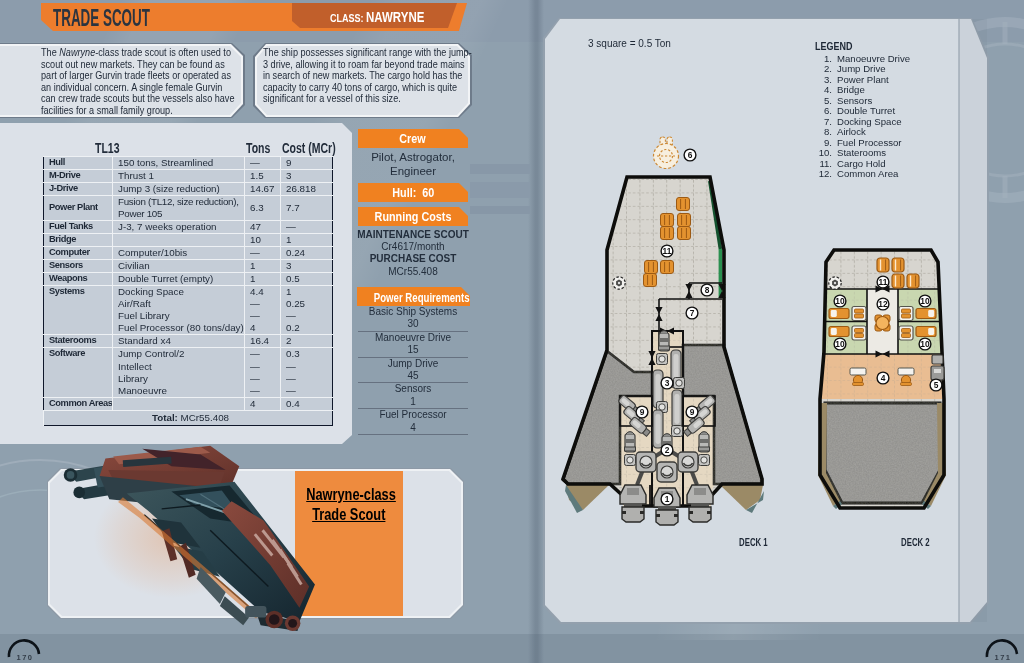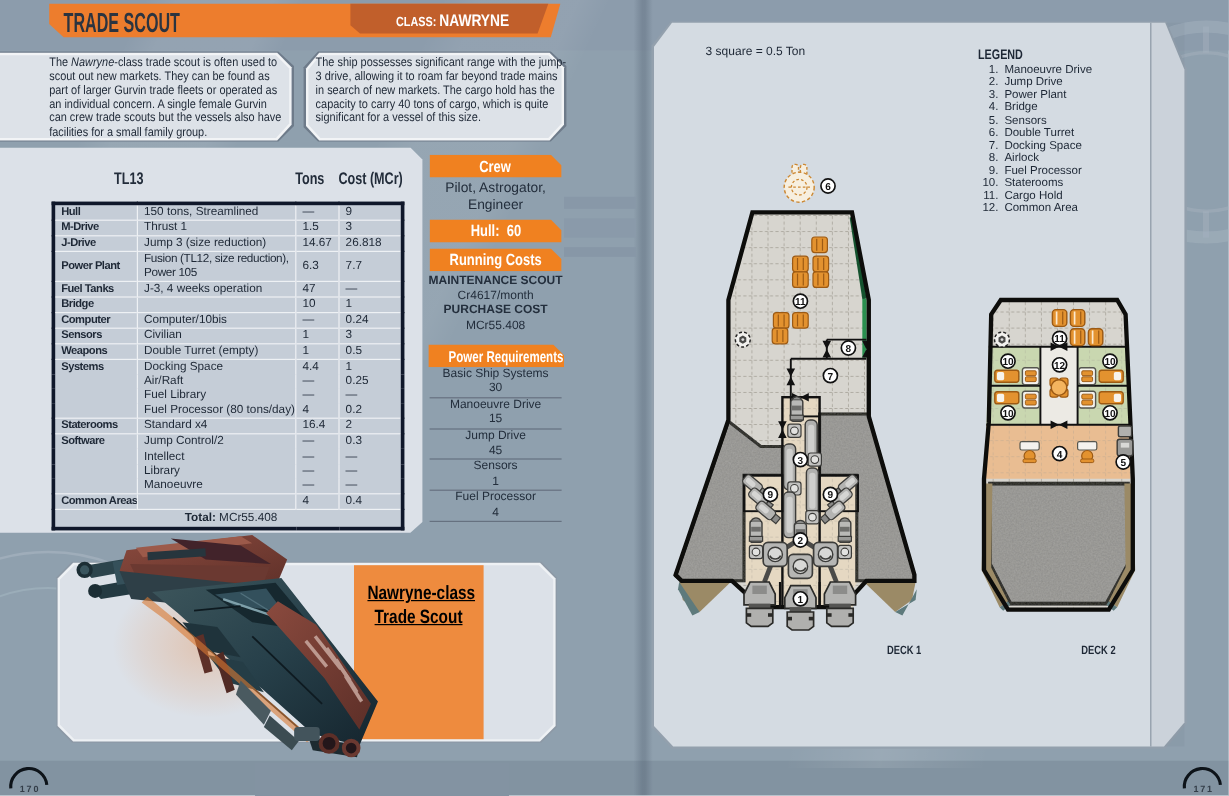--- a/index.html
+++ b/index.html
@@ -2,21 +2,21 @@
 <html><head>
 <meta charset="utf-8">
 <style>
   html,body{margin:0;padding:0;}
   body{width:1024px;height:663px;overflow:hidden;font-family:"Liberation Sans",sans-serif;}
   #spread{position:relative;width:1024px;height:663px;background:#8fa0ae;overflow:hidden;}
   .cond{display:inline-block;transform:scaleX(0.8);transform-origin:left center;white-space:nowrap;}
   .condc{display:inline-block;transform:scaleX(0.8);transform-origin:center center;white-space:nowrap;}
   .abs{position:absolute;}
   #stats{left:43px;top:156px;width:285px;border-collapse:collapse;table-layout:fixed;
-         background:#c5cdd7;border:3px solid #0f172a;font-size:9.8px;color:#1e2836;margin-top:12px;}
+         background:#c5cdd7;border:1px solid #0f172a;font-size:9.8px;color:#1e2836;}
   #stats td{padding:0 0 0 5px;height:12.05px;line-height:11.9px;border-left:1px solid #eef1f4;overflow:hidden;white-space:nowrap;}
   #stats tr{border-top:1px solid #eef1f4;}
   #stats tr.cont{border-top:none;}
   #stats td.c1{width:63px;font-weight:bold;border-left:none;font-size:9.3px;letter-spacing:-0.4px;}
   #stats td.c2{width:126px;}
   #stats td.c3{width:30px;}
   #stats td.c4{width:46px;}
   #stats tr.total td{height:14px;}
   .banT{color:#fff;font-weight:bold;font-size:13.5px;text-align:center;line-height:15px;}
   #pwr .pv{width:110px;text-align:center;font-size:10px;line-height:12.4px;color:#232e3c;border-top:1px solid #667180;padding:0;}
@@ -116,21 +116,21 @@
           <td class="c4">26.818</td>
         </tr>
     <tr>
           <td class="c1">Power Plant</td>
           <td class="c2" style="letter-spacing:-0.3px;">Fusion (TL12, size reduction),<br>Power 105</td>
           <td class="c3">6.3</td>
           <td class="c4">7.7</td>
         </tr>
     <tr>
           <td class="c1">Fuel Tanks</td>
-          <td class="c2">J-3, 4 weeks operation</td>
+          <td class="c2">J-3, 7 weeks operation</td>
           <td class="c3">47</td>
           <td class="c4">—</td>
         </tr>
     <tr>
           <td class="c1">Bridge</td>
           <td class="c2"></td>
           <td class="c3">10</td>
           <td class="c4">1</td>
         </tr>
     <tr>

